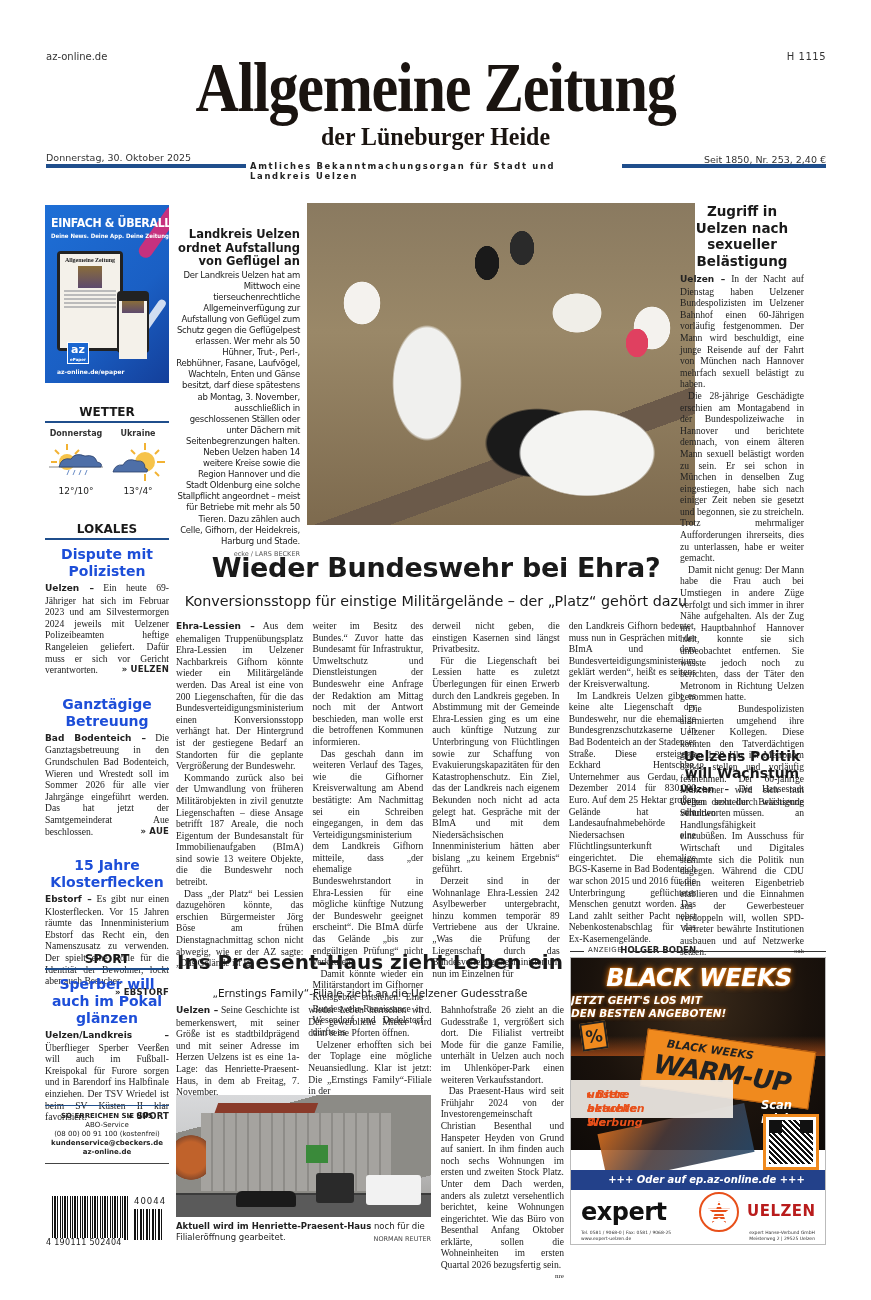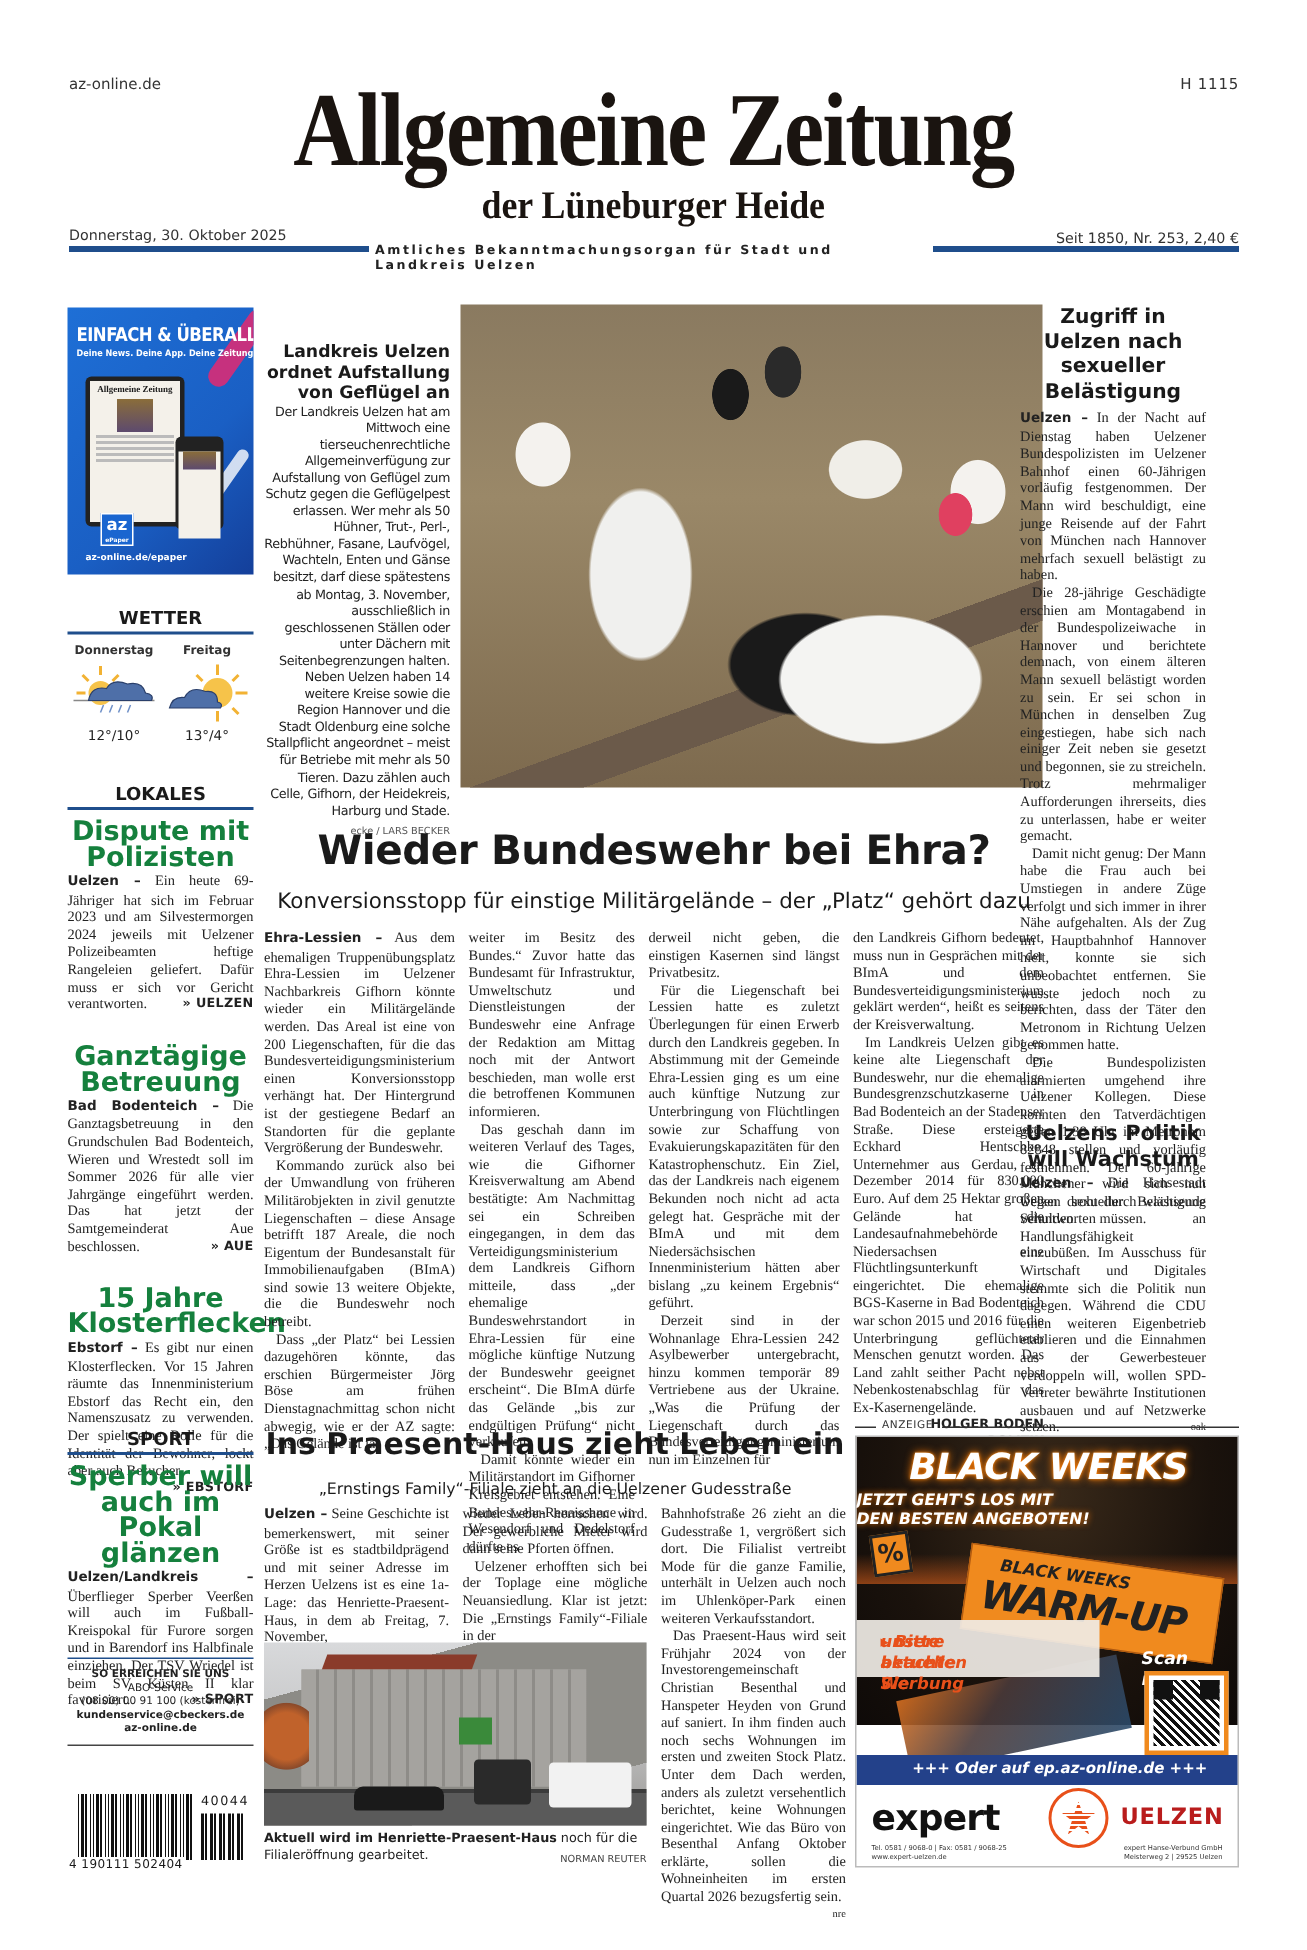--- a/index.html
+++ b/index.html
@@ -46,21 +46,21 @@
 
   .section-h { font-family: "DejaVu Sans", sans-serif; font-weight: bold; font-size: 12px; text-align: center; color: #1a1a1a; padding-bottom: 2px; border-bottom: 2px solid #1f4e8c; }
   .weather { left: 45px; top: 405px; width: 124px; }
   .weather .days { display: flex; margin-top: 6px; }
   .weather .day { flex: 1; text-align: center; }
   .weather .day .n { font-family: "DejaVu Sans", sans-serif; font-weight: bold; font-size: 8px; color: #333; }
   .weather .day .t { font-family: "DejaVu Sans", sans-serif; font-size: 9px; color: #222; margin-top: 4px; }
   .weather svg { display: block; margin: 4px auto 0; }
 
   .left-col { left: 45px; width: 124px; }
-  .brief-h { font-family: "DejaVu Sans", sans-serif; font-weight: bold; font-size: 18px; line-height: 17px; text-align: center; color: #15803d; margin-top: 6px; margin-bottom: 2px; }
+  .brief-h { font-family: "DejaVu Sans", sans-serif; font-weight: bold; font-size: 14px; line-height: 17px; text-align: center; color: #1d4ed8; margin-top: 6px; margin-bottom: 2px; }
 
   .contact { left: 45px; top: 1105px; width: 124px; border-top: 1.5px solid #1f4e8c; border-bottom: 1.5px solid #444; padding: 6px 0 6px; text-align: center; font-family: "DejaVu Sans", sans-serif; font-size: 7px; line-height: 9px; color: #222; }
   .contact b { display: block; }
 
   .barcode { left: 52px; top: 1196px; width: 112px; height: 50px; }
   .barcode .bars { position: absolute; left: 0; top: 0; width: 76px; height: 44px; background: repeating-linear-gradient(90deg, #111 0 1px, #fff 1px 2px, #111 2px 4px, #fff 4px 5px, #111 5px 6px, #fff 6px 8px, #111 8px 9px, #fff 9px 10px); }
   .barcode .bars2 { position: absolute; left: 82px; top: 13px; width: 28px; height: 31px; background: repeating-linear-gradient(90deg, #111 0 2px, #fff 2px 3px, #111 3px 4px, #fff 4px 6px); }
   .barcode .num { position: absolute; left: -8px; top: 42px; font-family: "DejaVu Sans", sans-serif; font-size: 8px; background: #fff; padding: 0 2px; letter-spacing: 0.3px; }
   .barcode .num2 { position: absolute; left: 82px; top: 0px; font-family: "DejaVu Sans", sans-serif; font-size: 8.5px; letter-spacing: 1px; }
 
@@ -201,21 +201,21 @@
         <g stroke="#6d8fc7" stroke-width="1">
             <line x1="22" y1="28" x2="20" y2="33"></line>
             <line x1="28" y1="28" x2="26" y2="33"></line>
             <line x1="34" y1="28" x2="32" y2="33"></line>
             <line x1="40" y1="28" x2="38" y2="33"></line>
           </g>
       </svg>
       <div class="t">12°/10°</div>
     </div>
     <div class="day">
-      <div class="n">Freitag</div>
+      <div class="n">Ukraine</div>
       <svg width="58" height="40" viewBox="0 0 58 40">
         <g stroke="#f2b233" stroke-width="2">
           <line x1="36" y1="1" x2="36" y2="8"></line>
             <line x1="22" y1="8" x2="26" y2="12"></line>
             <line x1="50" y1="8" x2="46" y2="12"></line>
             <line x1="48" y1="20" x2="56" y2="20"></line>
             <line x1="46" y1="30" x2="50" y2="34"></line>
             <line x1="36" y1="32" x2="36" y2="39"></line>
         </g>
         <circle cx="36" cy="20" r="10" fill="#f6c34a"></circle>

